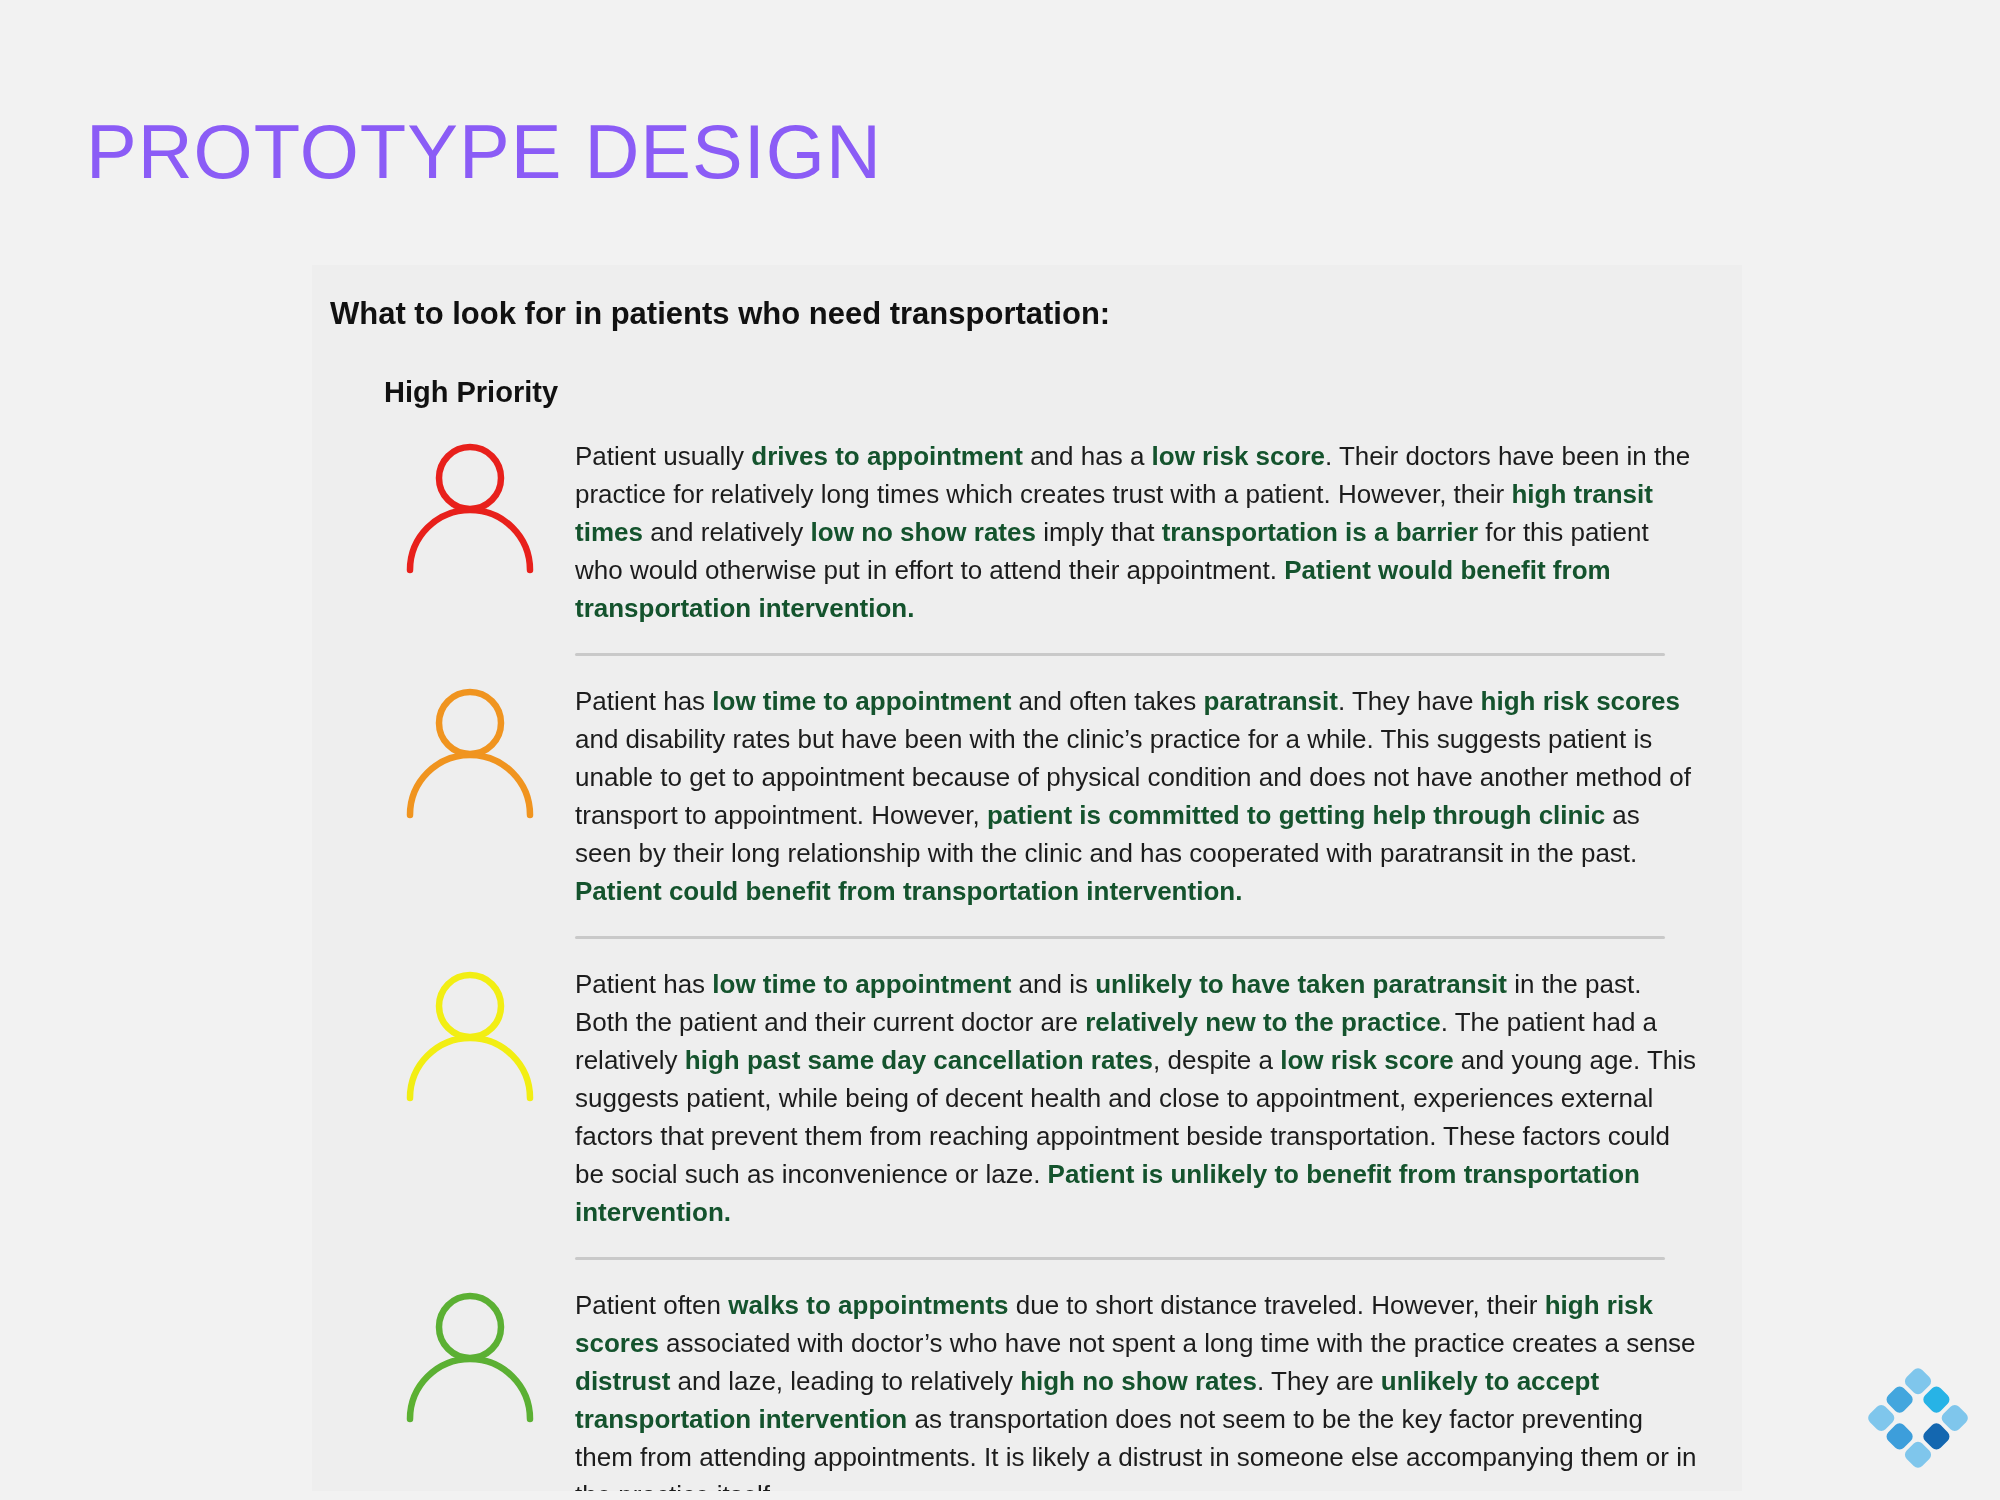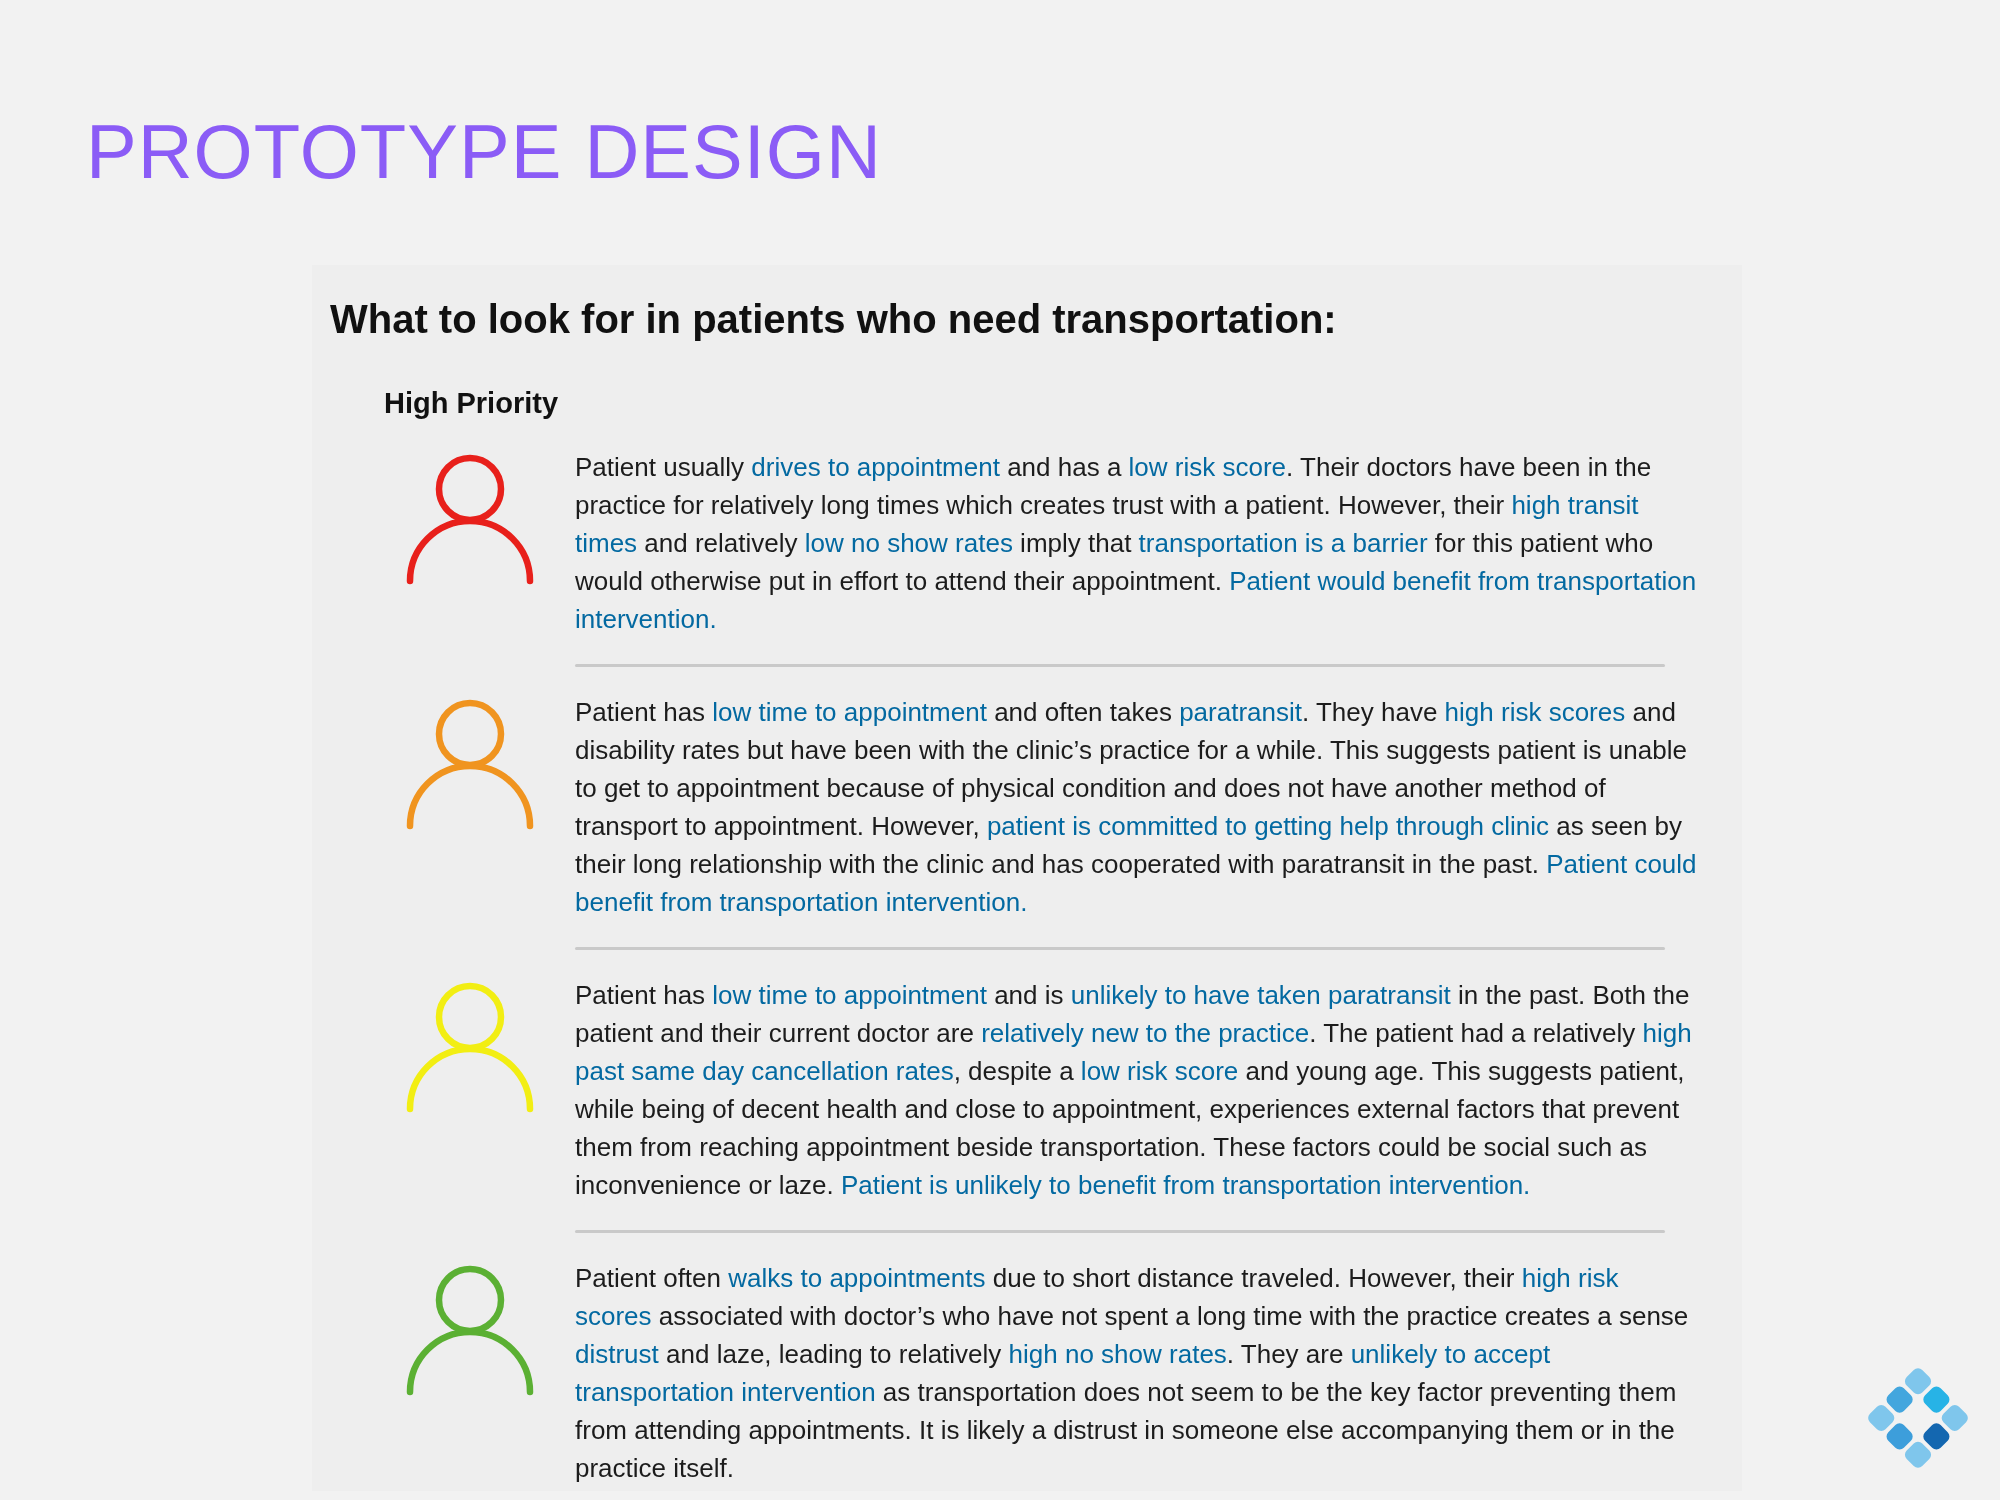--- a/index.html
+++ b/index.html
@@ -30,21 +30,21 @@
     top: 265px;
     width: 1430px;
     height: 1226px;
     box-sizing: border-box;
     padding: 16px 18px 18px 18px;
     background: #eeeeee;
     overflow: hidden;
   }
   .panel-heading {
     margin: 14px 0 0 0;
-    font-size: 40px;
+    font-size: 31px;
     line-height: 1.2;
     font-weight: bold;
     color: #111;
   }
   .priority-label {
     font-size: 29px;
     font-weight: bold;
     color: #111;
   }
   .high-priority { margin: 44px 0 10px 54px; }
@@ -63,21 +63,21 @@
   }
   .icon-cell svg { display: block; }
   .row-text {
     flex: none;
     width: 1125px;
     margin-left: 15px;
     font-size: 26px;
     line-height: 38px;
     color: #1c1c1c;
   }
-  .row-text b { font-weight: normal; color: #0369a1; }
+  .row-text b { font-weight: bold; color: #14532d; }
   .divider {
     height: 3px;
     width: 1090px;
     margin: 26px 0 26px 245px;
     border-radius: 2px;
   }
   .logo {
     position: absolute;
     right: 45px;
     bottom: 45px;

